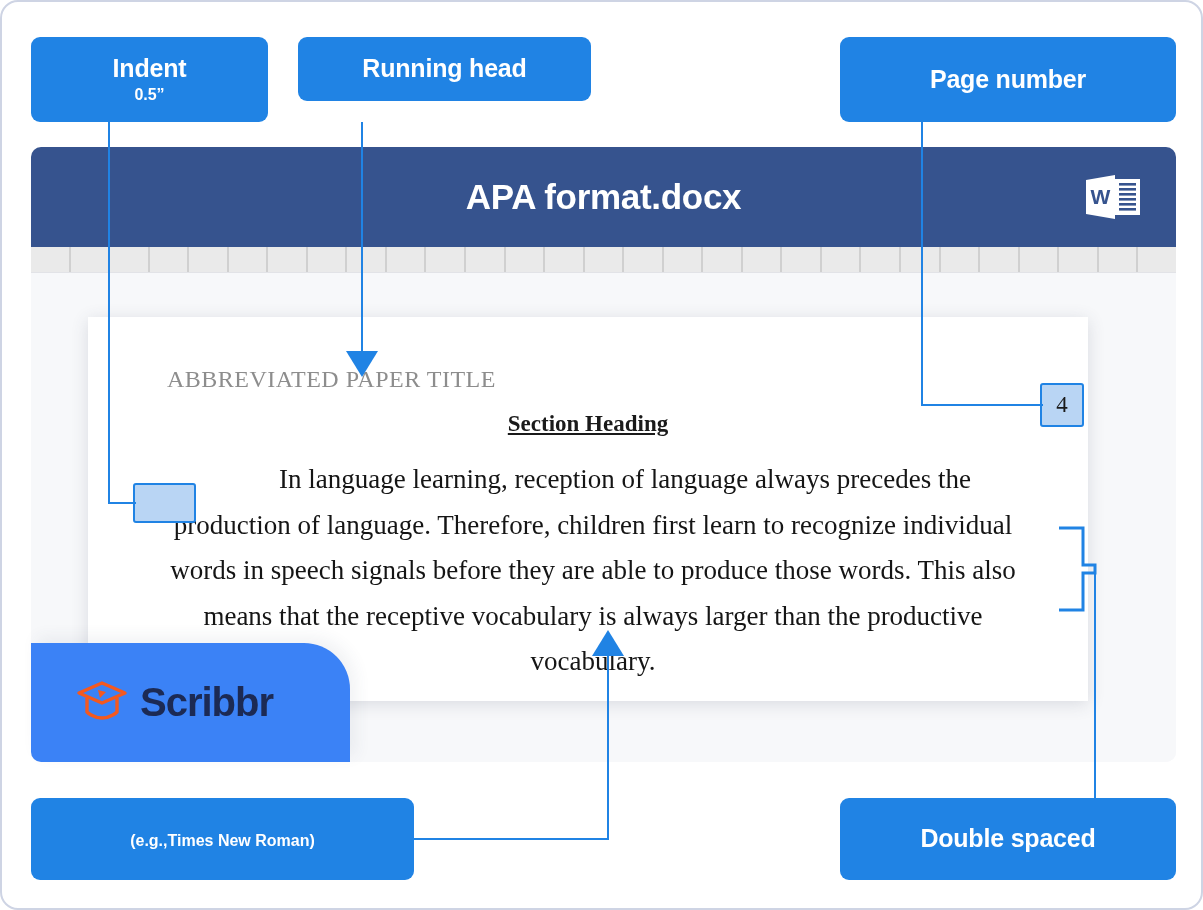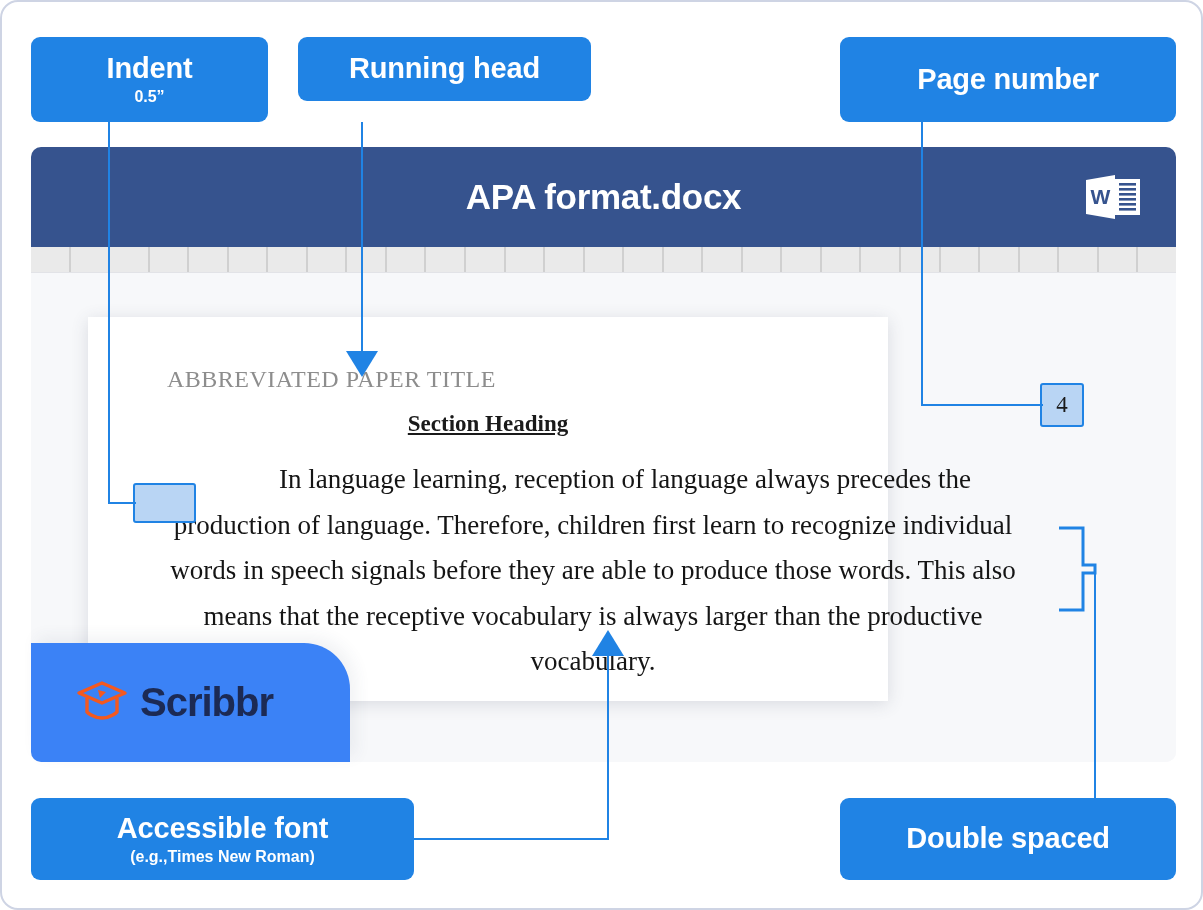--- a/index.html
+++ b/index.html
@@ -28,21 +28,21 @@
     background: #2083e4;
     border-radius: 9px;
     display: flex;
     flex-direction: column;
     align-items: center;
     justify-content: center;
     color: #ffffff;
     z-index: 40;
   }
   .label-pill .pill-title {
-    font-size: 29px;
+    font-size: 25px;
     font-weight: bold;
     letter-spacing: -0.2px;
     line-height: 1.1;
   }
   .label-pill .pill-sub {
     font-size: 16px;
     font-weight: bold;
     margin-top: 3px;
     line-height: 1.1;
   }
@@ -135,21 +135,21 @@
   .word-canvas {
     position: relative;
     height: 489px;
     background: #f7f8fa;
   }
 
   .doc-page {
     position: absolute;
     left: 57px;
     top: 44px;
-    width: 800px;
+    width: 1000px;
     height: 384px;
     background: #ffffff;
     box-shadow: 0 3px 16px rgba(60,70,95,0.16);
   }
 
   .running-head {
     position: absolute;
     left: 79px;
     top: 49px;
     font-family: "Liberation Serif", serif;
@@ -263,21 +263,20 @@
 
   <div class="label-pill" id="pill-runninghead">
     <span class="pill-title">Running head</span>
   </div>
 
   <div class="label-pill" id="pill-pagenumber">
     <span class="pill-title">Page number</span>
   </div>
 
   <div class="label-pill" id="pill-font">
-    <span class="pill-title">Accessible font</span>
     <span class="pill-sub">(e.g.,Times New Roman)</span>
   </div>
 
   <div class="label-pill" id="pill-double">
     <span class="pill-title">Double spaced</span>
   </div>
 
   <div class="word-window">
 
     <div class="word-titlebar">

